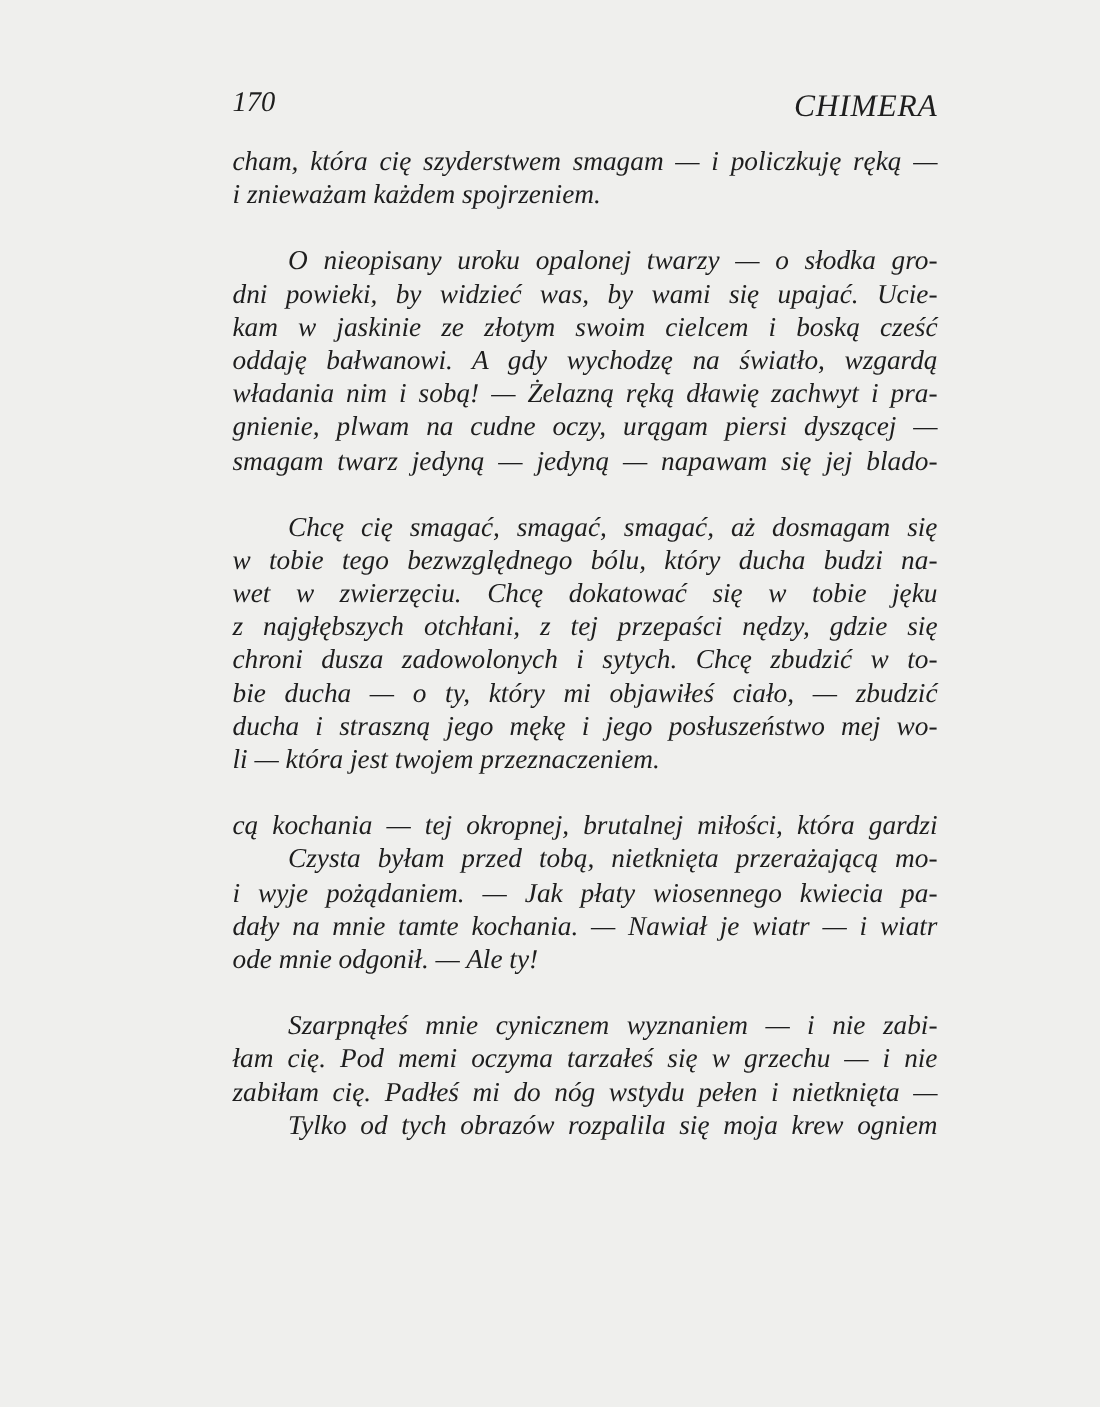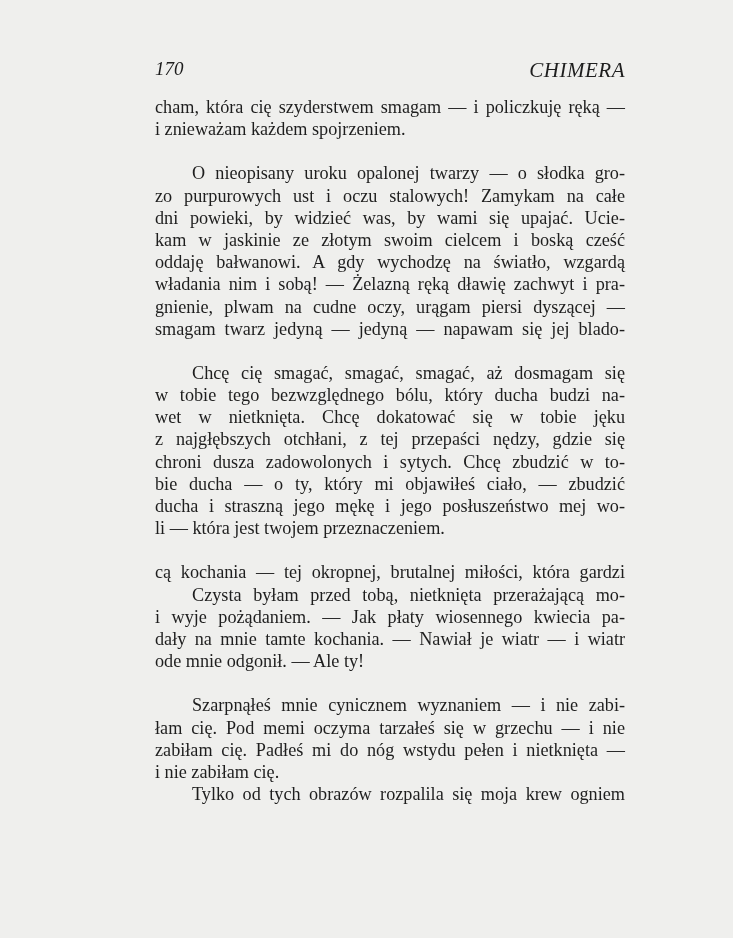--- a/index.html
+++ b/index.html
@@ -49,20 +49,21 @@
       width: 470px;
     }
     .line {
       display: block;
       height: 22.2px;
       line-height: 22.2px;
       font-size: 18.2px;
       white-space: nowrap;
       text-align: justify;
       text-align-last: justify;
+      font-style: italic;
     }
     .line.last {
       text-align-last: left;
     }
     .line.indent {
       padding-left: 37px;
     }
     .para-gap {
       display: block;
       height: 22px;
@@ -80,34 +81,33 @@
   <div class="body-text">
 
     <div>
       <span class="line">cham, która cię szyderstwem smagam — i policzkuję ręką —</span>
       <span class="line last">i znieważam każdem spojrzeniem.</span>
     </div>
     <span class="para-gap"></span>
 
     <div>
       <span class="line indent">O nieopisany uroku opalonej twarzy — o słodka gro-</span>
-      <span class="line">zo purpurowych ust i oczu stalowych! Zamykam na całe</span>
       <span class="line">dni powieki, by widzieć was, by wami się upajać. Ucie-</span>
       <span class="line">kam w jaskinie ze złotym swoim cielcem i boską cześć</span>
       <span class="line">oddaję bałwanowi. A gdy wychodzę na światło, wzgardą</span>
       <span class="line">władania nim i sobą! — Żelazną ręką dławię zachwyt i pra-</span>
       <span class="line">gnienie, plwam na cudne oczy, urągam piersi dyszącej —</span>
       <span class="line">smagam twarz jedyną — jedyną — napawam się jej blado-</span>
     </div>
     <span class="para-gap"></span>
 
     <div>
       <span class="line indent">Chcę cię smagać, smagać, smagać, aż dosmagam się</span>
       <span class="line">w tobie tego bezwzględnego bólu, który ducha budzi na-</span>
-      <span class="line">wet w nietknięta. Chcę dokatować się w tobie jęku</span>
+      <span class="line">wet w zwierzęciu. Chcę dokatować się w tobie jęku</span>
       <span class="line">z najgłębszych otchłani, z tej przepaści nędzy, gdzie się</span>
       <span class="line">chroni dusza zadowolonych i sytych. Chcę zbudzić w to-</span>
       <span class="line">bie ducha — o ty, który mi objawiłeś ciało, — zbudzić</span>
       <span class="line">ducha i straszną jego mękę i jego posłuszeństwo mej wo-</span>
       <span class="line last">li — która jest twojem przeznaczeniem.</span>
     </div>
     <span class="para-gap"></span>
 
     <div>
       <span class="line">cą kochania — tej okropnej, brutalnej miłości, która gardzi</span>
@@ -115,20 +115,19 @@
       <span class="line">i wyje pożądaniem. — Jak płaty wiosennego kwiecia pa-</span>
       <span class="line">dały na mnie tamte kochania. — Nawiał je wiatr — i wiatr</span>
       <span class="line last">ode mnie odgonił. — Ale ty!</span>
     </div>
     <span class="para-gap"></span>
 
     <div>
       <span class="line indent">Szarpnąłeś mnie cynicznem wyznaniem — i nie zabi-</span>
       <span class="line">łam cię. Pod memi oczyma tarzałeś się w grzechu — i nie</span>
       <span class="line">zabiłam cię. Padłeś mi do nóg wstydu pełen i nietknięta —</span>
-      <span class="line last">i nie zabiłam cię.</span>
     </div>
 
     <div>
       <span class="line indent">Tylko od tych obrazów rozpalila się moja krew ogniem</span>
     </div>
   </div>
 </div>
 
 </body></html>

